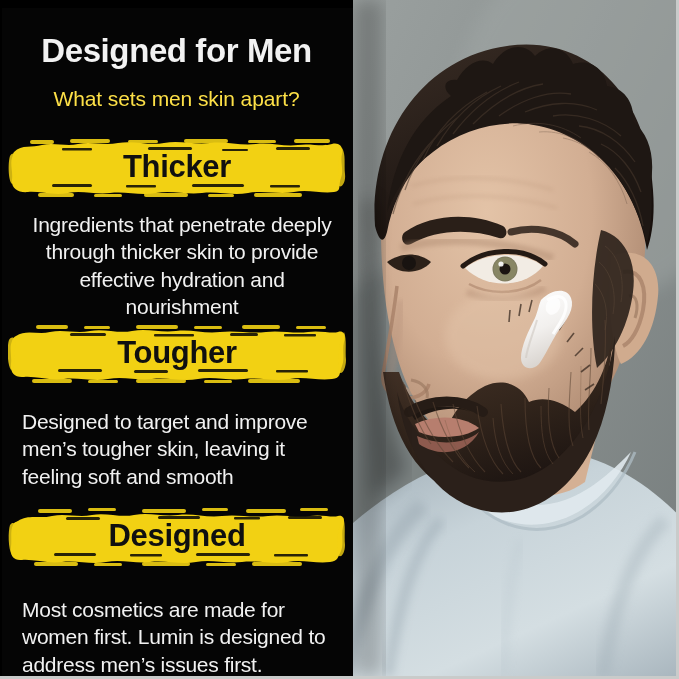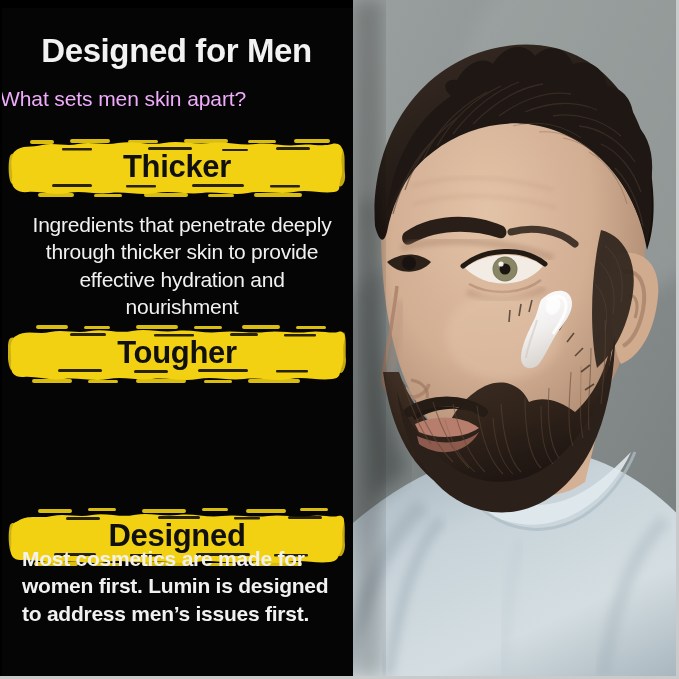--- a/index.html
+++ b/index.html
@@ -37,22 +37,22 @@
     color:#f2f2f2;
     font-size:33px;
     font-weight:bold;
     letter-spacing:-0.4px;
     line-height:1.05;
   }
 
   .subhead {
     position:absolute;
     left:0; right:0; top:79px;
-    text-align:left;
-    color:#f0abfc;
+    text-align:center;
+    color:#fde047;
     font-size:21px;
     font-weight:normal;
     letter-spacing:-0.1px;
   }
 
   
   .stroke-wrap {
     position:absolute;
     left:8px;
     width:338px;
@@ -82,21 +82,21 @@
     left:22px;
     width:320px;
     color:#f1f1f1;
     font-size:21px;
     line-height:1.30;
     letter-spacing:-0.25px;
     font-weight:normal;
   }
   .b1 { top:203px;text-align:center; }
   .b2 { top:400px; }
-  .b3 { top:537px;font-weight:bold; }
+  .b3 { top:588px; }
 
   
   .photo {
     position:absolute;
     left:353px; top:0;
     width:323px; height:676px;
     background:#8c9291;
     overflow:hidden;
   }
   .photo svg { display:block; width:100%; height:100%; }
@@ -415,20 +415,21 @@
           <rect x="276" y="12" width="32" height="2.5" rx="1"></rect>
           <rect x="50" y="47" width="44" height="3" rx="1.5"></rect>
           <rect x="126" y="48" width="34" height="3" rx="1.5"></rect>
           <rect x="190" y="47" width="50" height="3" rx="1.5"></rect>
           <rect x="268" y="48" width="32" height="2.5" rx="1"></rect>
         </g>
       </svg>
       <div class="stroke-label">Tougher</div>
     </div>
 
+    <div class="body-txt b2">Designed to target and improve men’s tougher skin, leaving it feeling soft and smooth</div>
 
     <div class="stroke-wrap s3">
       <svg viewBox="0 0 338 62" preserveAspectRatio="none">
         <path fill="#F2D113" d="M10,16 C20,9 32,14 44,11 C58,8 70,13 84,10 C98,7 112,13 126,10
           C142,7 154,12 170,10 C186,8 198,13 214,11 C230,9 244,13 260,11
           C274,9 288,13 302,11 C314,9 324,13 330,11 C336,9 337,16 335,22
           C333,30 336,38 333,46 C330,52 330,56 322,57 C308,59 294,54 280,57
           C264,60 250,55 234,57 C218,59 204,54 188,57 C172,60 158,55 142,57
           C128,59 114,54 98,57 C84,60 68,55 54,57 C40,59 26,54 14,55
           C5,56 2,50 3,42 C4,34 2,26 5,20 C6,17 8,17 10,16 Z"></path>

